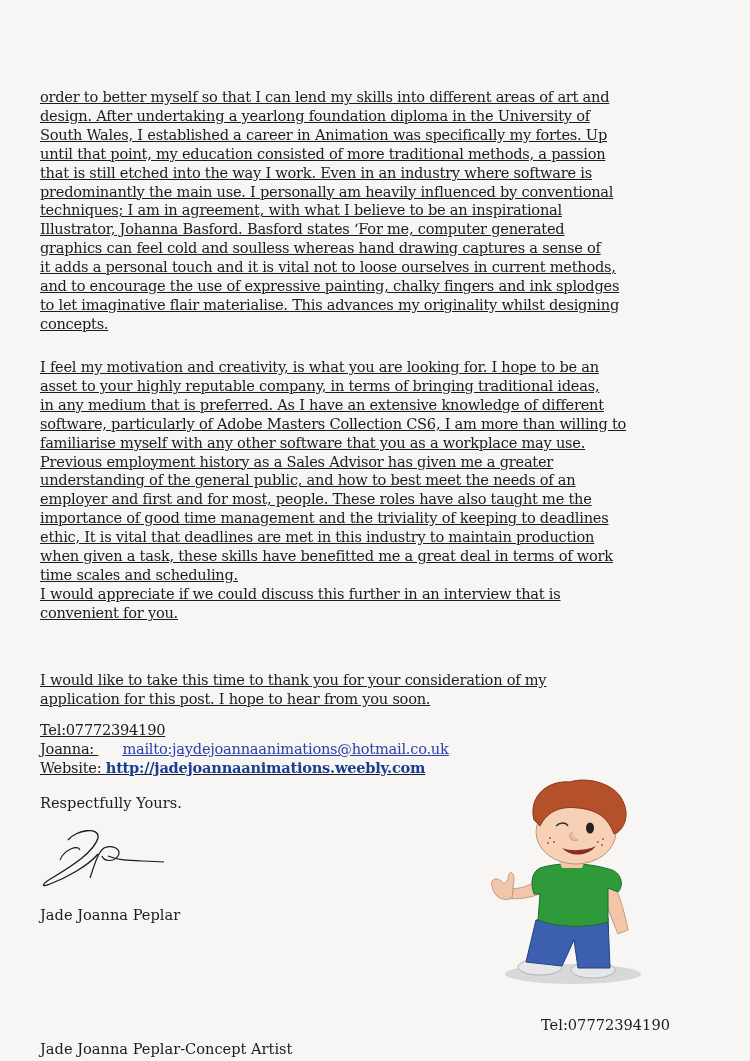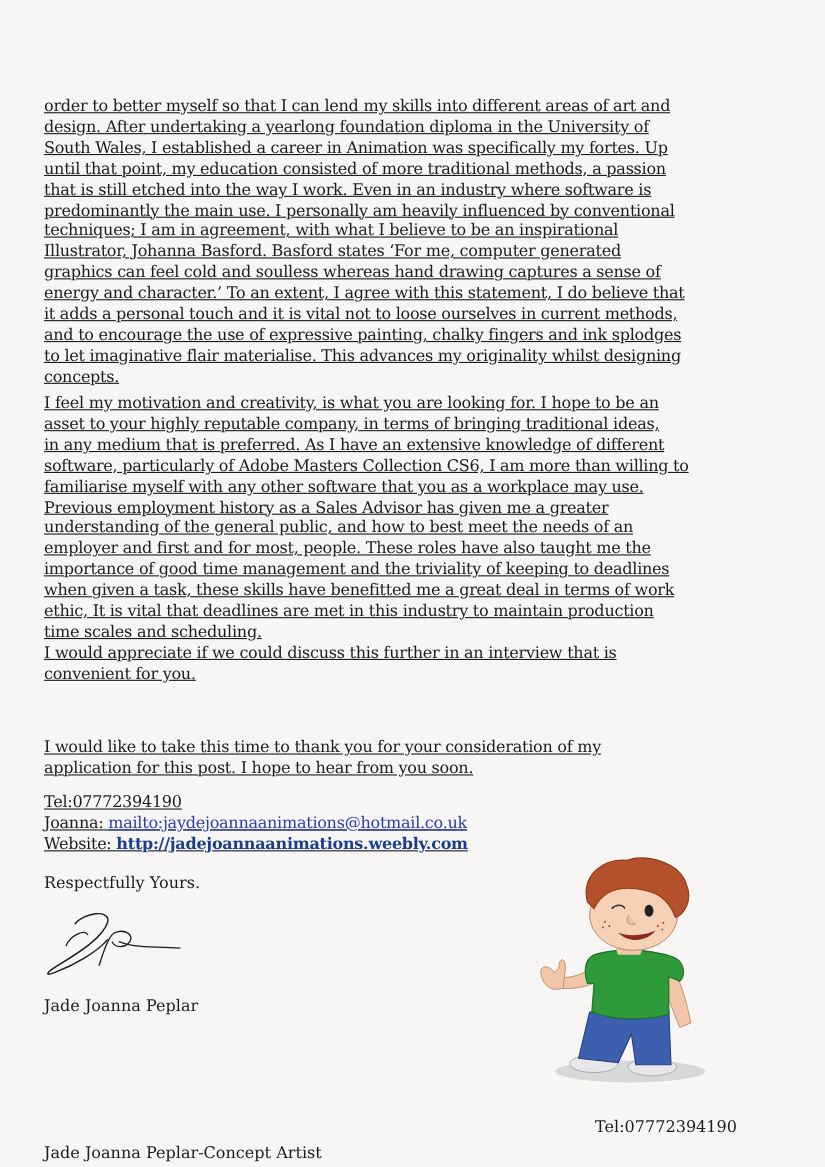--- a/index.html
+++ b/index.html
@@ -14,21 +14,21 @@
   .para {
     position: absolute; left: 40px; width: 660px;
     font-size: 14.6px; line-height: 18.9px; letter-spacing: -0.25px;
     margin: 0; white-space: normal; text-decoration: underline;
   }
   .line { display: block; white-space: nowrap; }
   #p1 { top: 88px; }
   #p2 { top: 358px; }
   #p3 { top: 638px; margin-top: 33px; }
   #contact { top: 721px; }
-  .link-email { color: #2a3fa8; text-decoration: underline; }
+  .link-email { color: #2a3fa8; text-decoration: underline; margin-left: 24px; }
   .link-web { color: #1a3d8f; font-weight: bold; text-decoration: none; }
   #closing { position: absolute; left: 40px; top: 794px; font-size: 14.6px; }
   #signature { position: absolute; left: 38px; top: 826px; width: 130px; height: 62px; }
   #signer { position: absolute; left: 40px; top: 906px; font-size: 14.6px; }
   #footer-left { position: absolute; left: 40px; top: 1040px; font-size: 14.6px; }
   #footer-right { position: absolute; left: 541px; top: 1016px; font-size: 14.6px; }
   #character { position: absolute; left: 478px; top: 770px; width: 190px; height: 215px; }
 </style>
 </head>
 <body>
@@ -38,39 +38,38 @@
   <p class="para" id="p1">
     <span class="line">order to better myself so that I can lend my skills into different areas of art and</span>
     <span class="line">design. After undertaking a yearlong foundation diploma in the University of</span>
     <span class="line">South Wales, I established a career in Animation was specifically my fortes. Up</span>
     <span class="line">until that point, my education consisted of more traditional methods, a passion</span>
     <span class="line">that is still etched into the way I work. Even in an industry where software is</span>
     <span class="line">predominantly the main use. I personally am heavily influenced by conventional</span>
     <span class="line">techniques; I am in agreement, with what I believe to be an inspirational</span>
     <span class="line">Illustrator, Johanna Basford. Basford states ‘For me, computer generated</span>
     <span class="line">graphics can feel cold and soulless whereas hand drawing captures a sense of</span>
-    <span class="line">energy and character.’ To an extent, I agree with this statement, I do believe that</span>
     <span class="line">it adds a personal touch and it is vital not to loose ourselves in current methods,</span>
     <span class="line">and to encourage the use of expressive painting, chalky fingers and ink splodges</span>
     <span class="line">to let imaginative flair materialise. This advances my originality whilst designing</span>
     <span class="line">concepts.</span>
   </p>
 
   <p class="para" id="p2">
     <span class="line">I feel my motivation and creativity, is what you are looking for. I hope to be an</span>
     <span class="line">asset to your highly reputable company, in terms of bringing traditional ideas,</span>
     <span class="line">in any medium that is preferred. As I have an extensive knowledge of different</span>
     <span class="line">software, particularly of Adobe Masters Collection CS6, I am more than willing to</span>
     <span class="line">familiarise myself with any other software that you as a workplace may use.</span>
     <span class="line">Previous employment history as a Sales Advisor has given me a greater</span>
     <span class="line">understanding of the general public, and how to best meet the needs of an</span>
     <span class="line">employer and first and for most, people. These roles have also taught me the</span>
     <span class="line">importance of good time management and the triviality of keeping to deadlines</span>
+    <span class="line">ethic, It is vital that deadlines are met in this industry to maintain production</span>
     <span class="line">when given a task, these skills have benefitted me a great deal in terms of work</span>
-    <span class="line">ethic, It is vital that deadlines are met in this industry to maintain production</span>
     <span class="line">time scales and scheduling.</span>
     <span class="line">I would appreciate if we could discuss this further in an interview that is</span>
     <span class="line">convenient for you.</span>
   </p>
 
   <p class="para" id="p3">
     <span class="line">I would like to take this time to thank you for your consideration of my</span>
     <span class="line">application for this post. I hope to hear from you soon.</span>
   </p>
 

